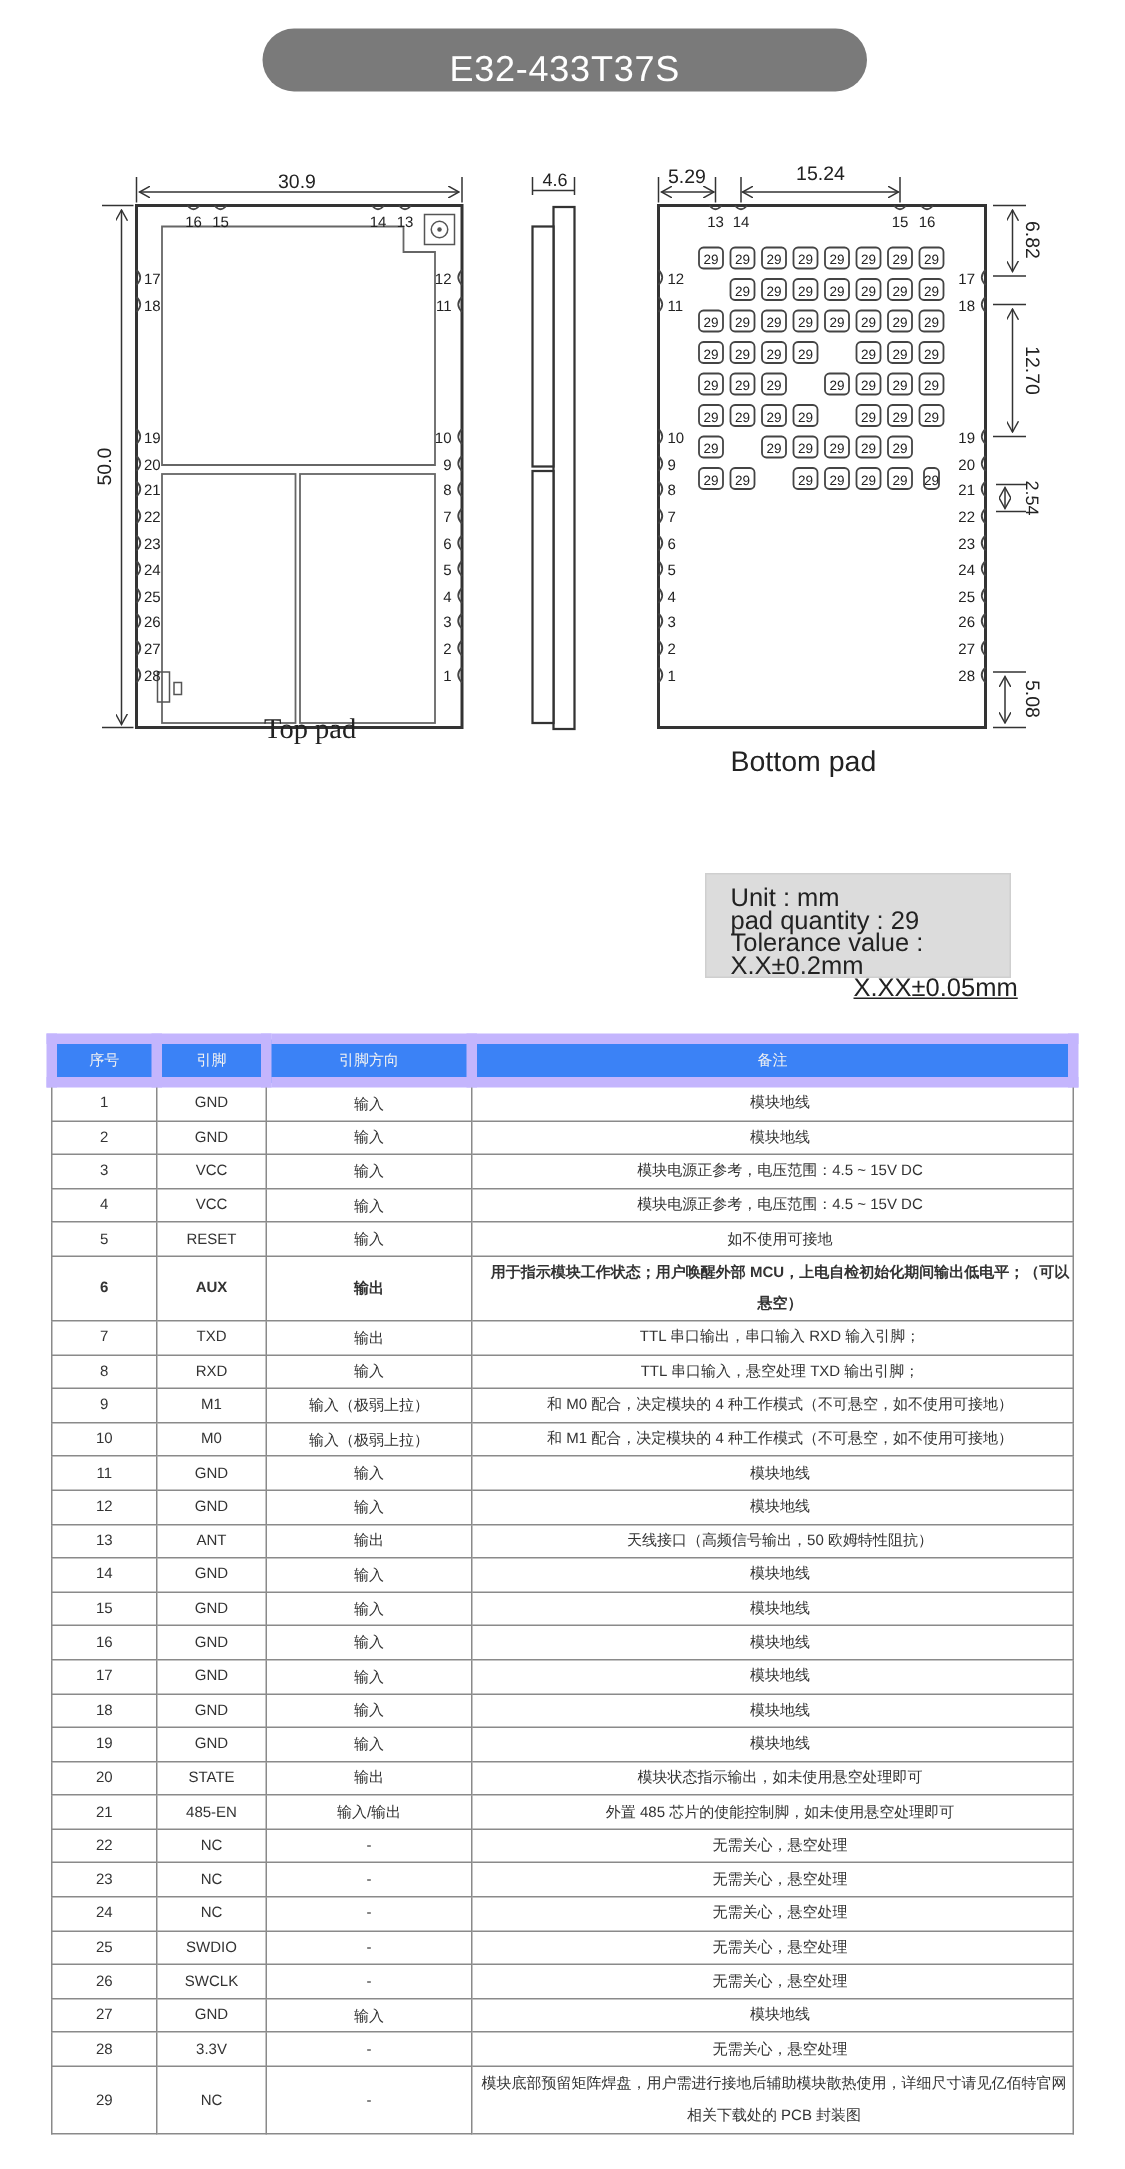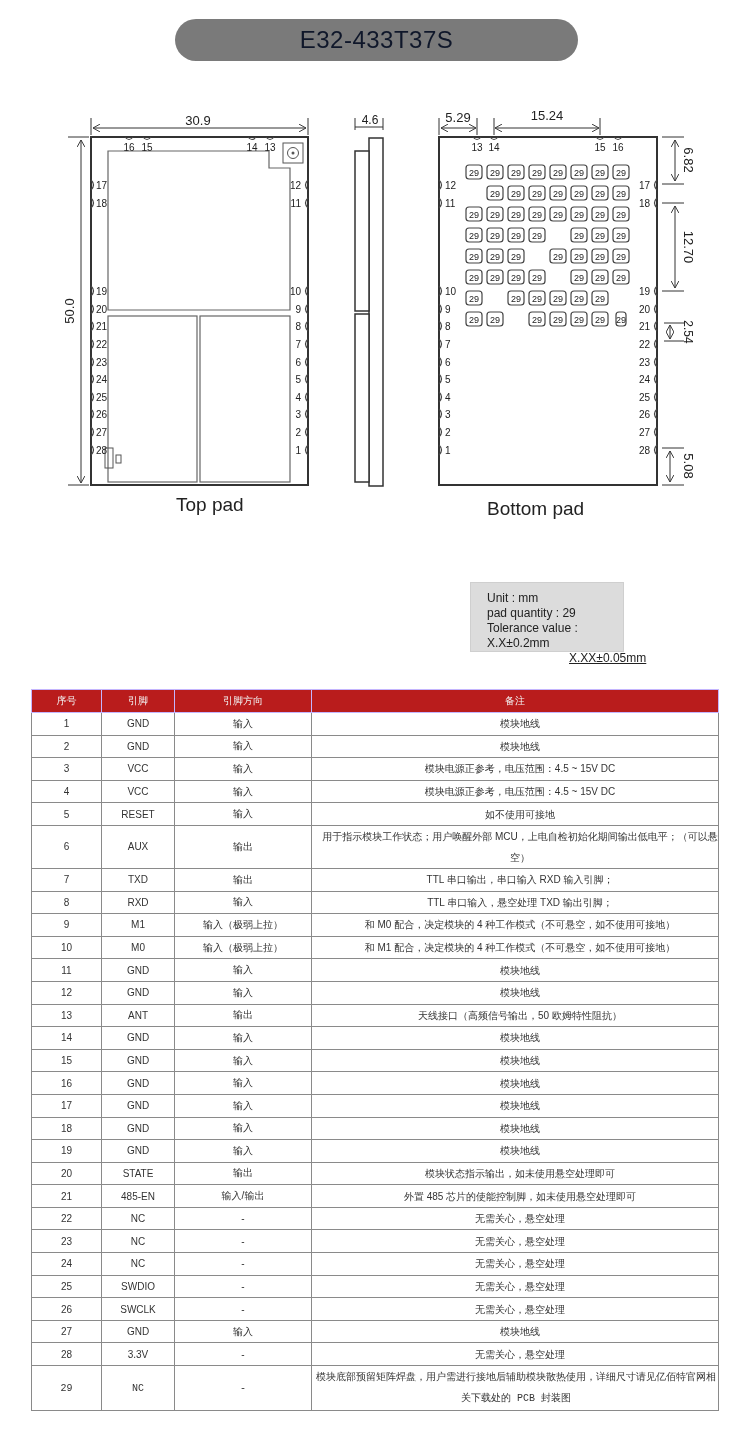--- a/index.html
+++ b/index.html
@@ -1,28 +1,28 @@
 <!DOCTYPE html>
 <html><head>
 <meta charset="utf-8">
 <style>
   html,body{margin:0;padding:0;background:#fff;}
   body{width:750px;height:1446px;position:relative;overflow:hidden;font-family:"Liberation Sans","DejaVu Sans",sans-serif;color:#333;}
-  .title-pill{position:absolute;left:175px;top:19px;width:403px;height:42px;background:#7a7a7a;border-radius:21px;display:flex;align-items:center;justify-content:center;color:#0f172a;font-size:24px;letter-spacing:0.5px;}
+  .title-pill{position:absolute;left:175px;top:19px;width:403px;height:42px;background:#7a7a7a;border-radius:21px;display:flex;align-items:flex-end;justify-content:center;color:#ffffff;font-size:24px;letter-spacing:0.5px;}
   svg text{font-family:"Liberation Sans","DejaVu Sans",sans-serif;}
   .diagram{position:absolute;left:0;top:0;}
   .pad-caption{position:absolute;font-size:19px;color:#222;}
-  .spec-box{position:absolute;left:470px;top:582px;width:154px;height:70px;background:#dcdcdc;border:1px solid #cfcfcf;font-size:12px;color:#222;padding:8px 0 0 16px;box-sizing:border-box;line-height:15px;}
+  .spec-box{position:absolute;left:470px;top:582px;width:204px;height:70px;background:#dcdcdc;border:1px solid #cfcfcf;font-size:17px;color:#222;padding:8px 0 0 16px;box-sizing:border-box;line-height:15px;}
   .spec-box .indent{padding-left:82px;text-decoration:underline;}
   table.pins{position:absolute;left:31px;top:689px;width:688px;border-collapse:collapse;font-size:10px;color:#333;}
-  table.pins th{background:#b91c1c;color:#f2f2f2;font-weight:normal;height:20px;border:1px solid #c4b5fd;font-size:10px;}
+  table.pins th{background:#3b82f6;color:#f2f2f2;font-weight:normal;height:20px;border:7px solid #c4b5fd;font-size:10px;}
   table.pins td{border:1px solid #8a8a8a;height:21.6px;padding:0;text-align:center;}
   table.pins td.note{text-align:center;padding-left:10px;line-height:21px;}
-  table.pins tr.tall td{height:42px;}
-  table.pins tr.tall29 td{height:44px;font-family:Liberation Mono, monospace;}
+  table.pins tr.tall td{height:42px;font-weight:bold;}
+  table.pins tr.tall29 td{height:44px;}
   table.pins tr.tall29 td.note{padding-left:2px;}
 </style>
 </head>
 <body>
 
 <div class="title-pill">
     <span>E32-433T37S</span>
   </div>
 
 <svg class="diagram" id="diagram" width="750" height="560" viewBox="0 0 750 560" xmlns="http://www.w3.org/2000/svg">
@@ -341,21 +341,21 @@
   <g>
     <text x="265" y="595" font-size="13" fill="#222">Bottom pad :</text>
     <text x="372" y="600" text-anchor="middle" font-size="11" fill="#222">0.75</text>
     <path d="M363 603 V614 M382 603 V614 M363 608 H382" stroke="#333" fill="none"></path>
     <text x="323" y="632" font-size="11" fill="#222">0.40</text>
     <path d="M350 621 H364 M350 633 H364 M351 621 V633 M364 621 Q373 627 364 633 M376 620 V634 M376 620 H388 V634 H376 M389 621 V633" stroke="#333" fill="none"></path>
     <text x="392" y="632" font-size="11" fill="#222">0.80</text>
   </g>
 </svg>
 
-<div class="pad-caption" style="left:176px;top:494px;">Top pad</div>
+<div class="pad-caption" style="left:176px;top:476px;font-family:Liberation Serif, serif;">Top pad</div>
 <div class="pad-caption" style="left:487px;top:498px;">Bottom pad</div>
 
 <div class="spec-box">
   <div>Unit : mm</div>
   <div>pad quantity : 29</div>
   <div>Tolerance value : X.X±0.2mm</div>
   <div class="indent">X.XX±0.05mm</div>
 </div>
 
 <table class="pins">

